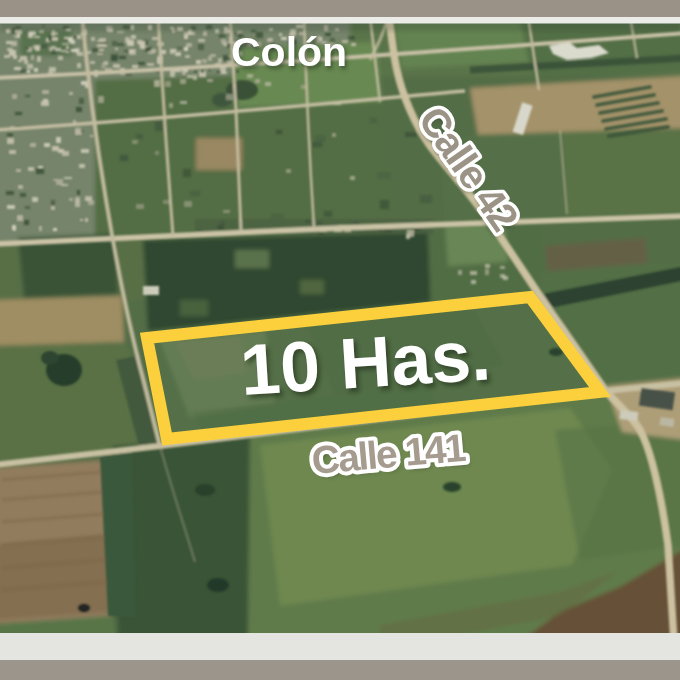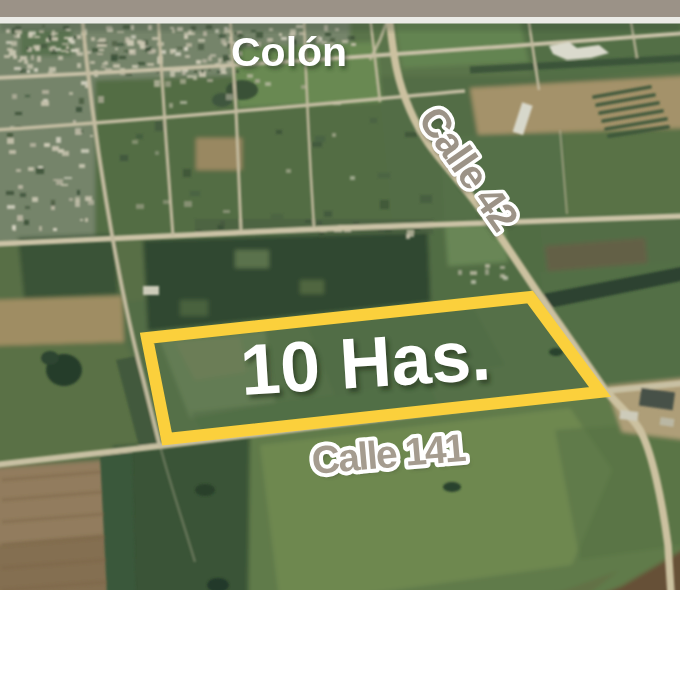--- a/index.html
+++ b/index.html
@@ -1,16 +1,16 @@
 <!DOCTYPE html>
 <html><head>
 <meta charset="utf-8">
 <style>
   html,body{margin:0;padding:0;background:#fff;}
-  .wrap{width:680px;height:590px;position:relative;overflow:hidden;font-family:"Liberation Sans",sans-serif;}
+  .wrap{width:680px;height:680px;position:relative;overflow:hidden;font-family:"Liberation Sans",sans-serif;}
   svg{display:block;}
 </style>
 </head>
 <body>
 <div class="wrap">
 <svg width="680" height="680" viewBox="0 0 680 680">
 <defs>
   <filter id="softA" x="-5%" y="-5%" width="110%" height="110%">
           <feGaussianBlur stdDeviation="2.2"></feGaussianBlur>
         </filter>

